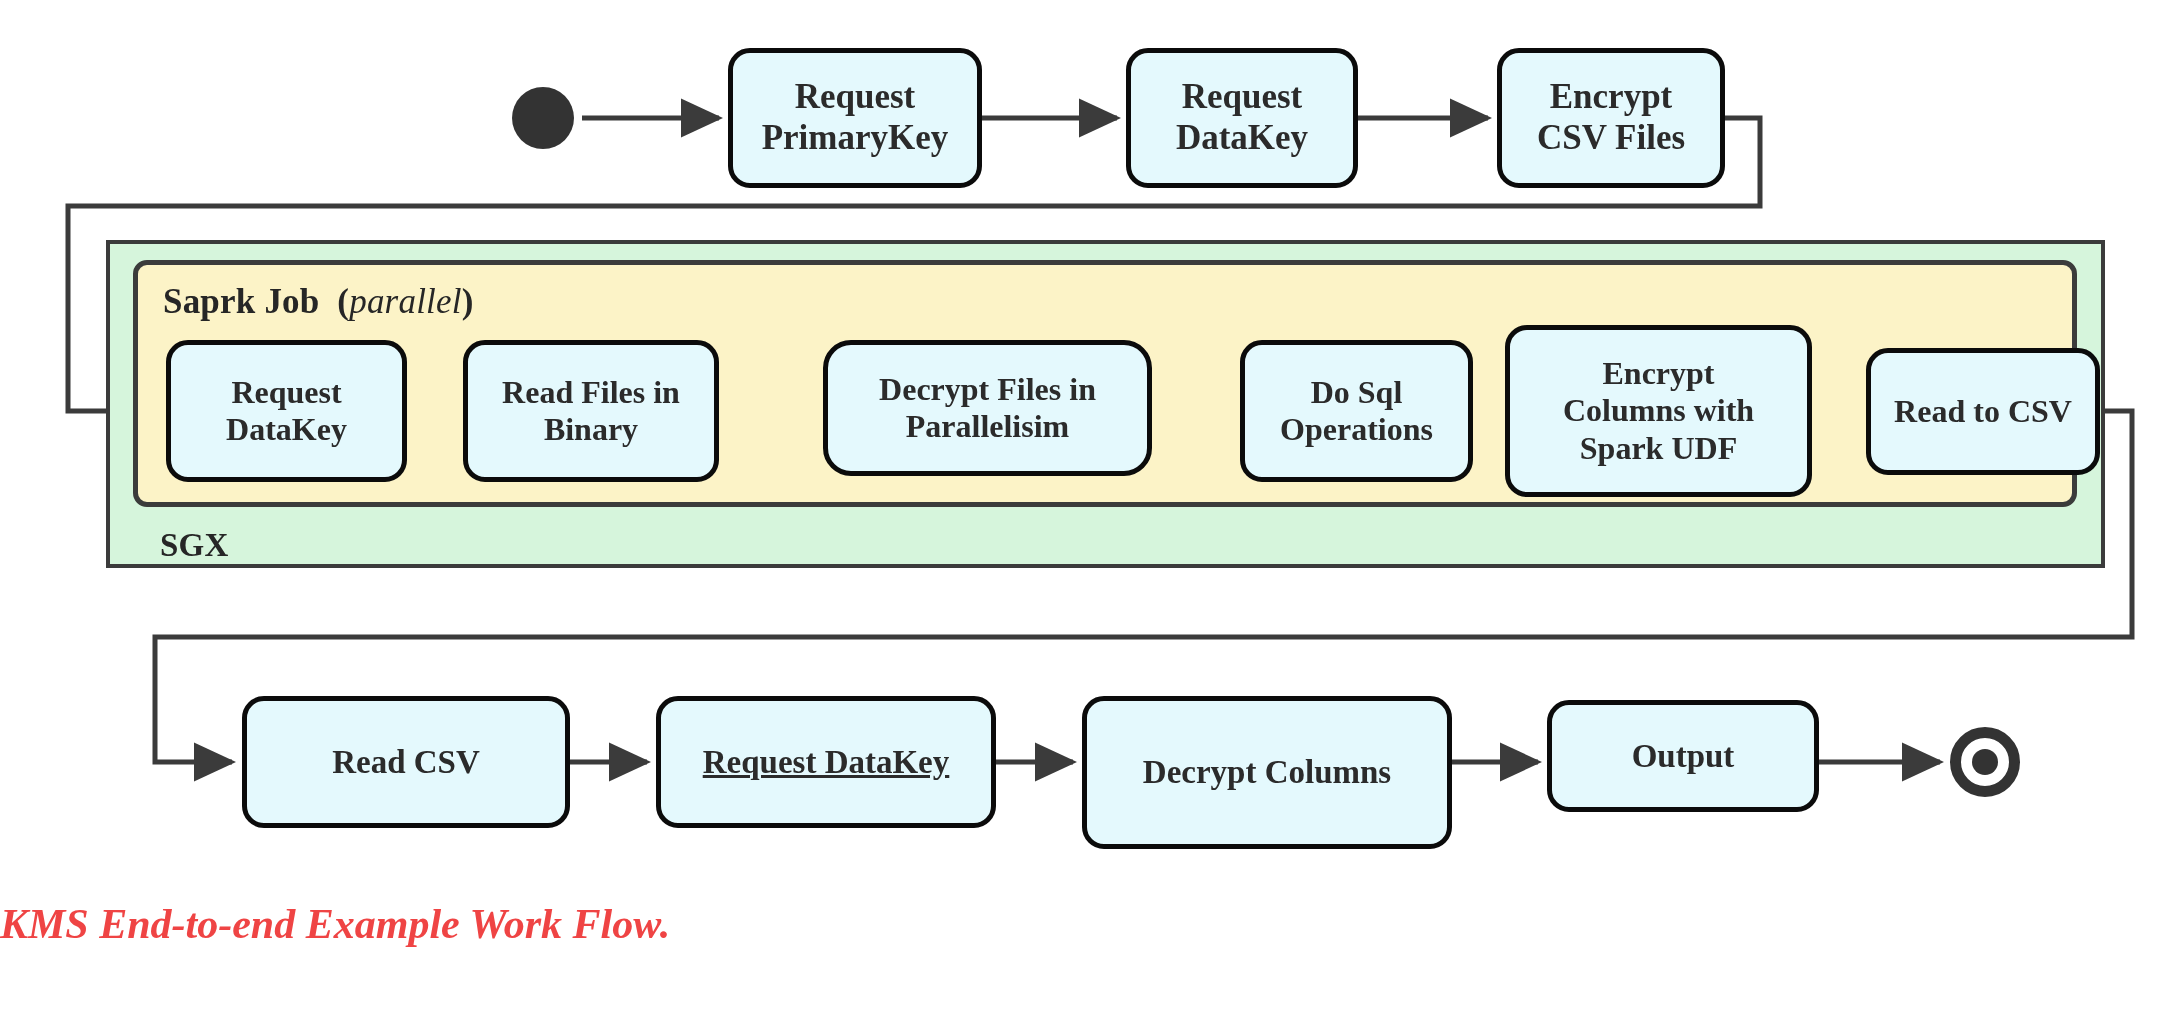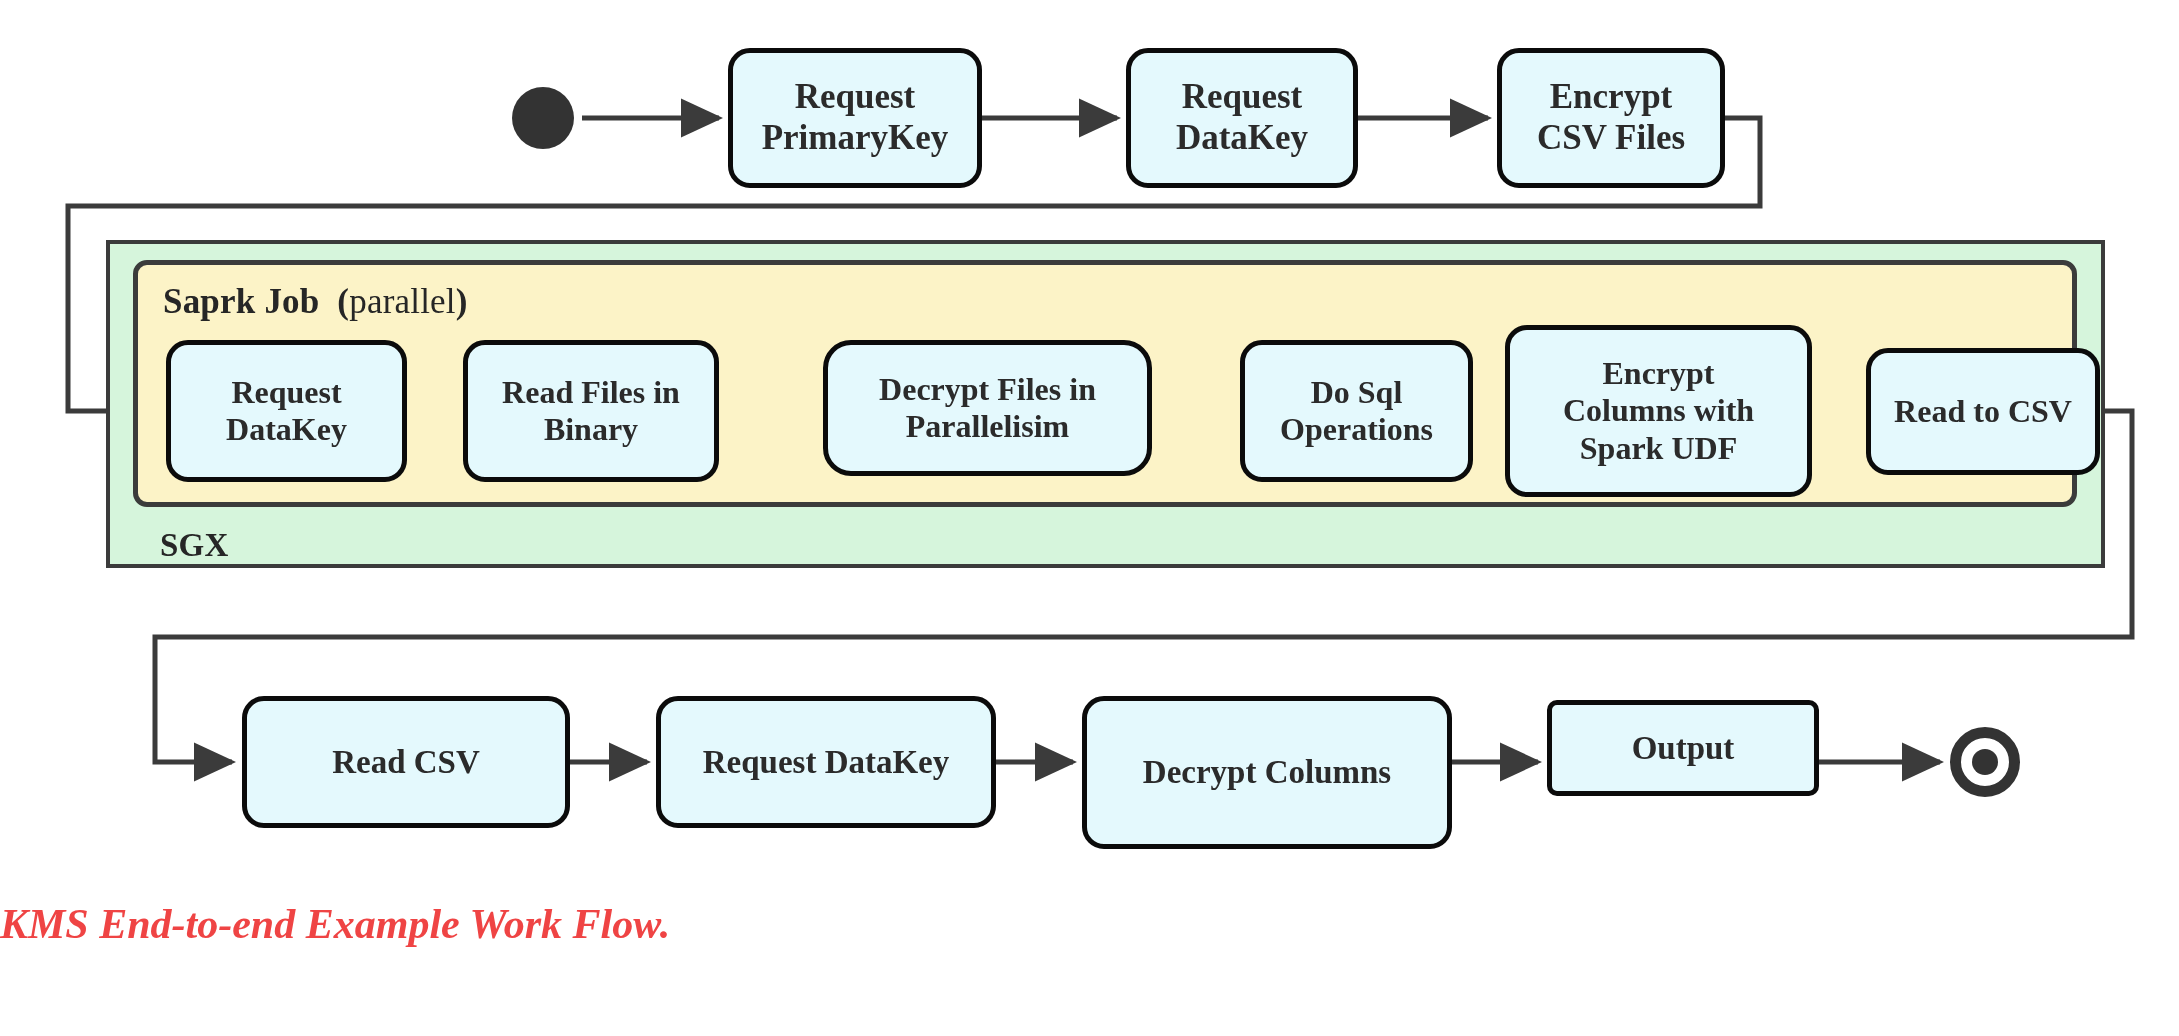--- a/index.html
+++ b/index.html
@@ -43,20 +43,21 @@
     position: absolute;
     font-weight: bold;
     color: #262626;
     white-space: nowrap;
     letter-spacing: 0.2px;
   }
   .region-label .paren {
     font-weight: bold;
   }
   .region-label .ital {
+    font-style: italic;
     font-weight: normal;
   }
   
   .node {
     position: absolute;
     box-sizing: border-box;
     background: #e4f9fd;
     border: 5px solid #0b0b0b;
     border-radius: 22px;
     display: flex;
@@ -222,33 +223,33 @@
       <span>Read to CSV</span>
     </span>
   </div>
 
   <div class="node" style="left:242px; top:696px; width:328px; height:132px; font-size:33px;">
     <span class="node-text">
       <span>Read CSV</span>
     </span>
   </div>
 
-  <div class="node" style="left:656px; top:696px; width:340px; height:132px; font-size:33px;">
+  <div class="node" style="left:656px; top:696px; width:340px; height:132px; font-size:33px;text-decoration:underline;">
     <span class="node-text">
       <span>Request DataKey</span>
     </span>
   </div>
 
   <div class="node" style="left:1082px; top:696px; width:370px; height:153px; font-size:33px;">
     <span class="node-text">
       <span>Decrypt Columns</span>
     </span>
   </div>
 
-  <div class="node" style="left:1547px; top:700px; width:272px; height:96px; font-size:33px;border-radius:10px;">
+  <div class="node" style="left:1547px; top:700px; width:272px; height:112px; font-size:33px;">
     <span class="node-text">
       <span>Output</span>
     </span>
   </div>
 
   <div class="caption" style="left:0; top:900px; font-size:42px;">KMS End-to-end Example Work Flow.</div>
 
 </div>
 
 </body></html>

